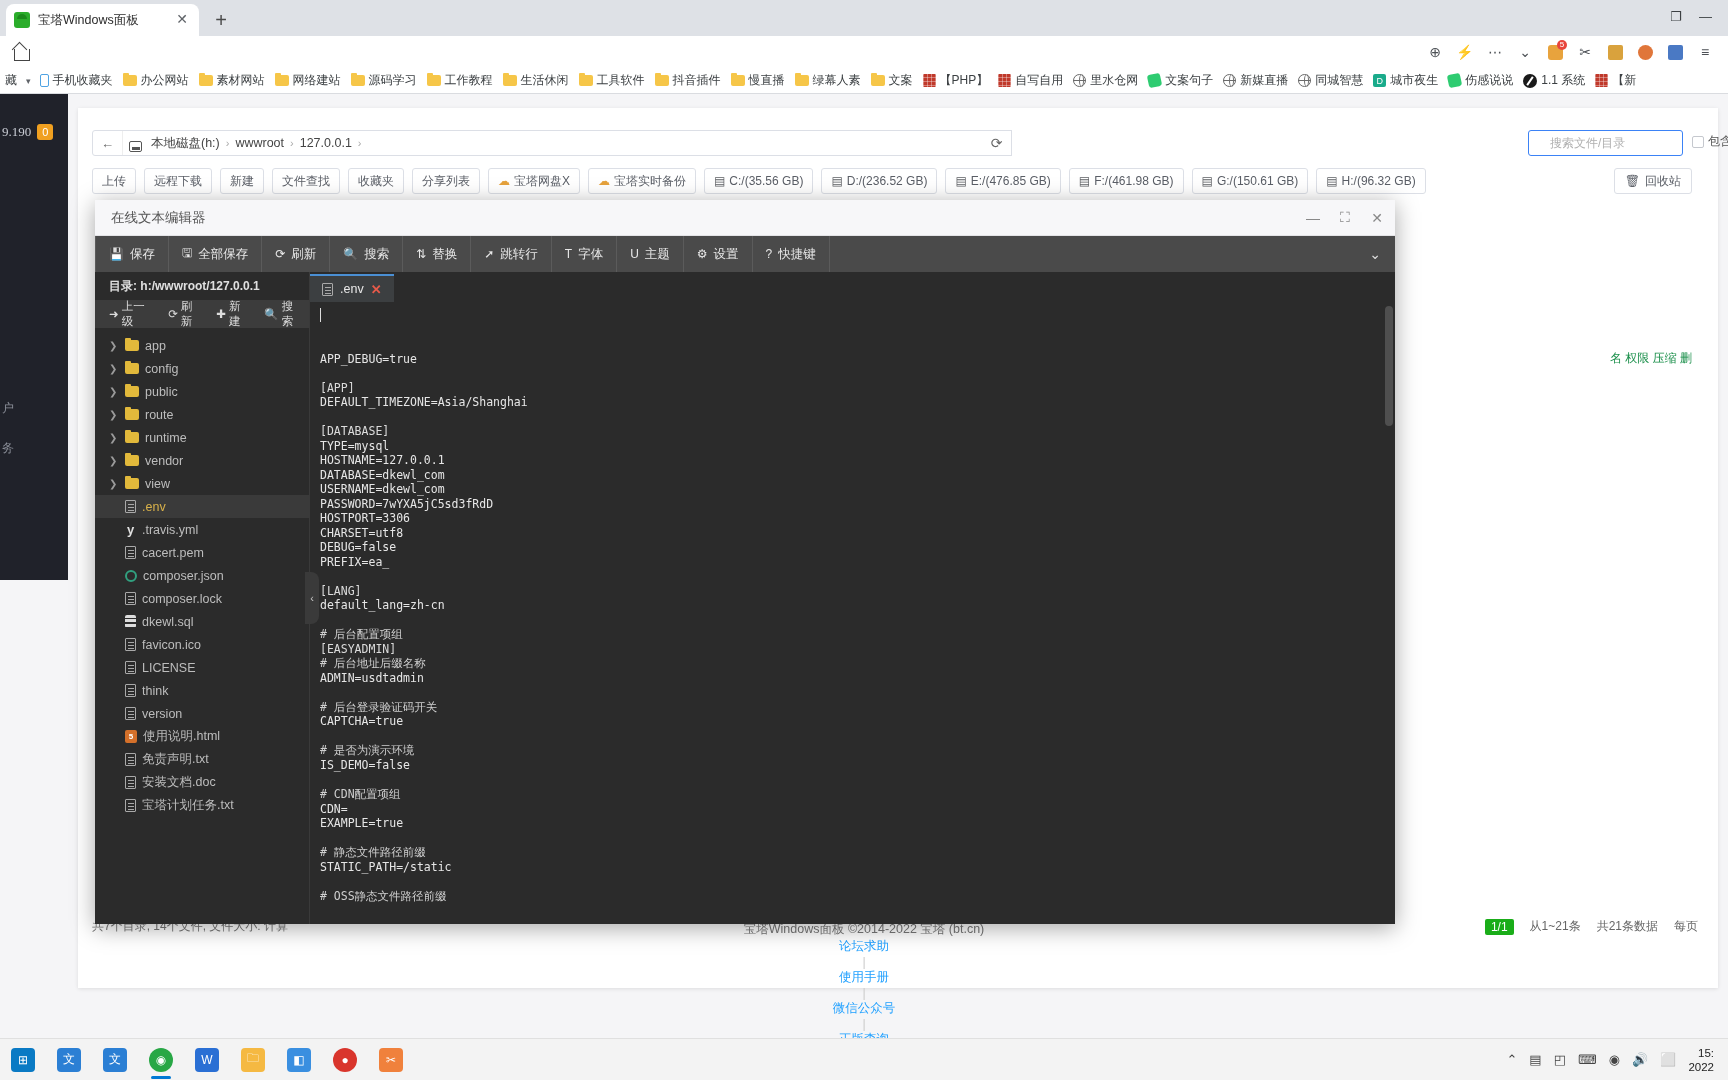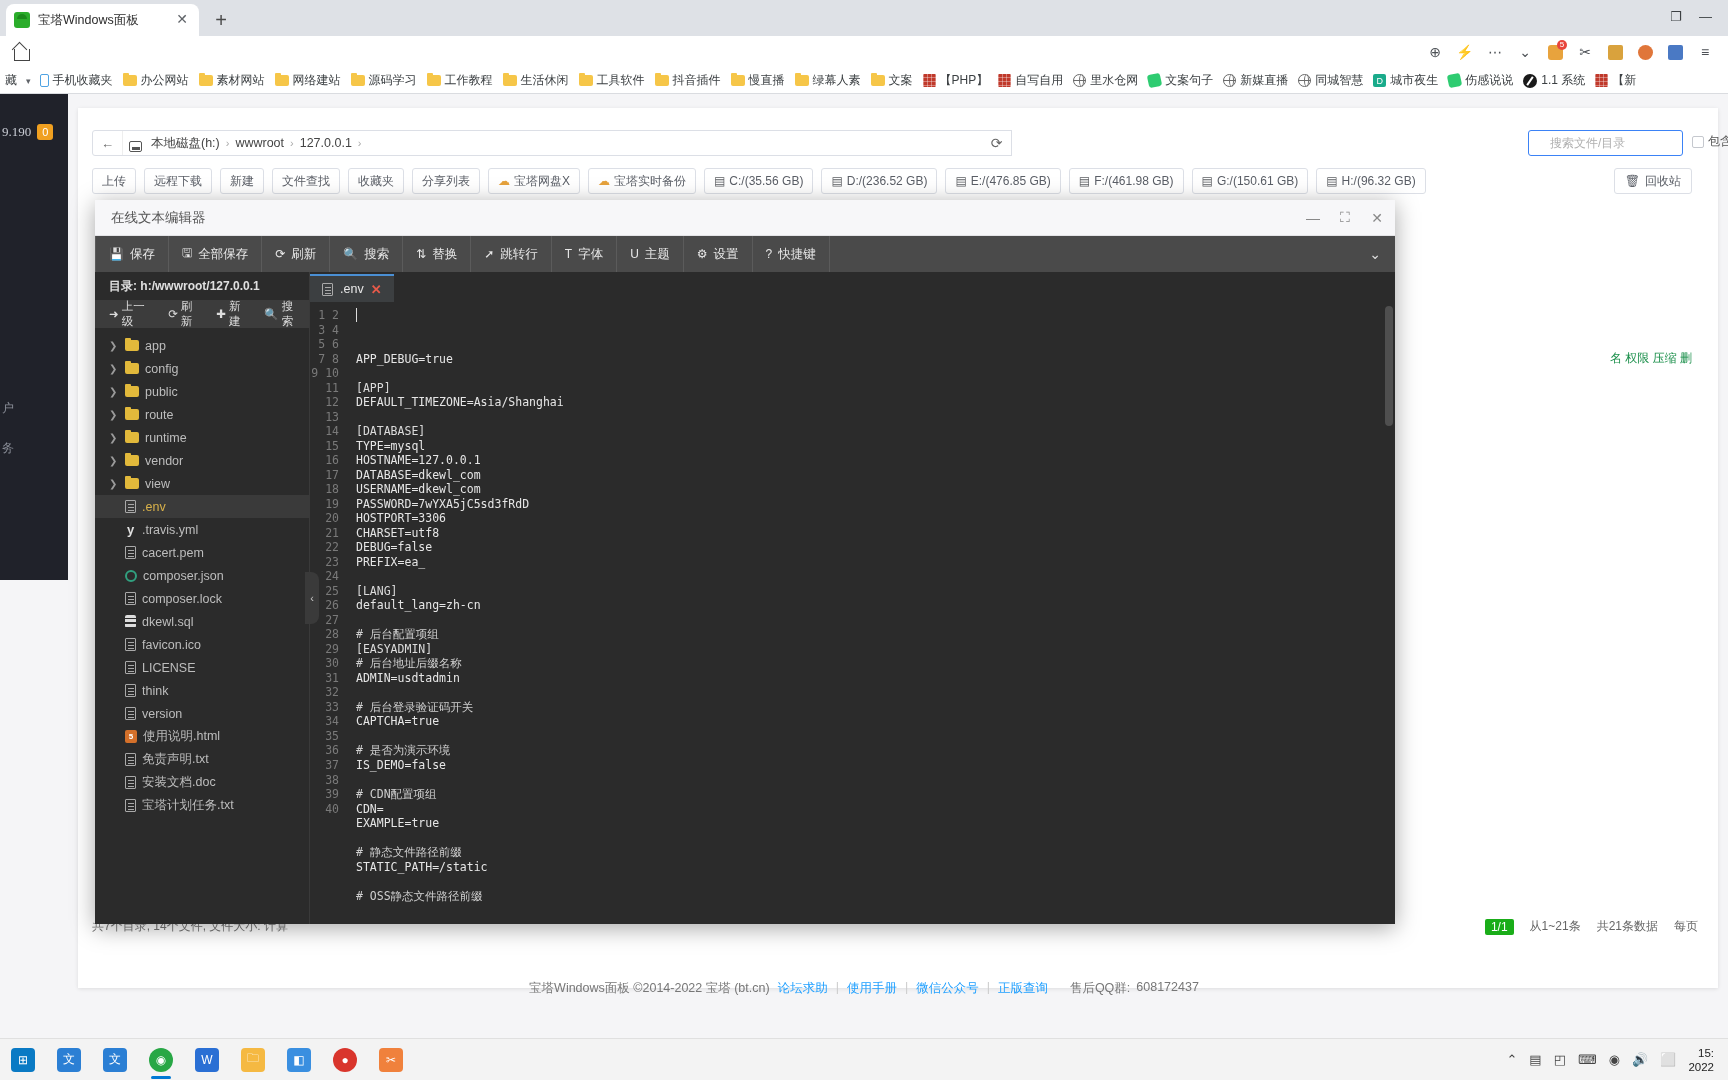--- a/index.html
+++ b/index.html
@@ -227,22 +227,22 @@
     font-size: 12px; color: #777;
   }
   .page-info {
     position: absolute; top: 918px; right: 30px;
     font-size: 12px; color: #666; display: flex; align-items: center; gap: 16px;
   }
   .pg-green { background: #1aad19; color: #fff; padding: 1px 6px; border-radius: 2px; }
 
   .site-footer {
     position: absolute; top: 980px; left: 0; width: 1728px; height: 40px;
-    display: flex; justify-content: center;
-    font-size: 12.5px; color: #777; gap: 0px;
+    display: flex; align-items: center; justify-content: center;
+    font-size: 12.5px; color: #777; gap: 0px; flex-direction: column;
   }
   .site-footer .lk { color: #20a0ff; margin: 0 8px; cursor: pointer; }
   .site-footer .sep { color: #ccc; }
 
   
   .editor {
     position: absolute; top: 200px; left: 95px; width: 1300px; height: 724px;
     background: #2b2b2b; box-shadow: 0 4px 22px rgba(0,0,0,.35);
   }
   .ed-titlebar {
@@ -833,61 +833,20 @@
 
     <div class="ed-main">
       <div class="ed-tabs">
         <div class="ed-tab">
           <span class="fdoc"></span>
           <span>.env</span>
           <span class="x">✕</span>
         </div>
       </div>
       <div class="code-wrap">
-        <div class="gutter" id="gutter">1
-2
-3
-4
-5
-6
-7
-8
-9
-10
-11
-12
-13
-14
-15
-16
-17
-18
-19
-20
-21
-22
-23
-24
-25
-26
-27
-28
-29
-30
-31
-32
-33
-34
-35
-36
-37
-38
-39
-40
-</div>
         <div class="code" id="code">
           
         <div>APP_DEBUG=true</div><div>&nbsp;</div><div class="sec">[APP]</div><div>DEFAULT_TIMEZONE=Asia/Shanghai</div><div>&nbsp;</div><div class="sec">[DATABASE]</div><div>TYPE=mysql</div><div>HOSTNAME=127.0.0.1</div><div>DATABASE=dkewl_com</div><div>USERNAME=dkewl_com</div><div>PASSWORD=7wYXA5jC5sd3fRdD</div><div>HOSTPORT=3306</div><div>CHARSET=utf8</div><div>DEBUG=false</div><div>PREFIX=ea_</div><div>&nbsp;</div><div class="sec">[LANG]</div><div>default_lang=zh-cn</div><div>&nbsp;</div><div class="cm"># 后台配置项组</div><div class="sec">[EASYADMIN]</div><div class="cm"># 后台地址后缀名称</div><div>ADMIN=usdtadmin</div><div>&nbsp;</div><div class="cm"># 后台登录验证码开关</div><div>CAPTCHA=true</div><div>&nbsp;</div><div class="cm"># 是否为演示环境</div><div>IS_DEMO=false</div><div>&nbsp;</div><div class="cm"># CDN配置项组</div><div>CDN=</div><div>EXAMPLE=true</div><div>&nbsp;</div><div class="cm"># 静态文件路径前缀</div><div>STATIC_PATH=/static</div><div>&nbsp;</div><div class="cm"># OSS静态文件路径前缀</div><span class="cursor-caret"></span></div>
         <div class="code-scroll-v"></div>
       </div>
     </div>
   </div>
 </div>
 
 <div class="taskbar">

